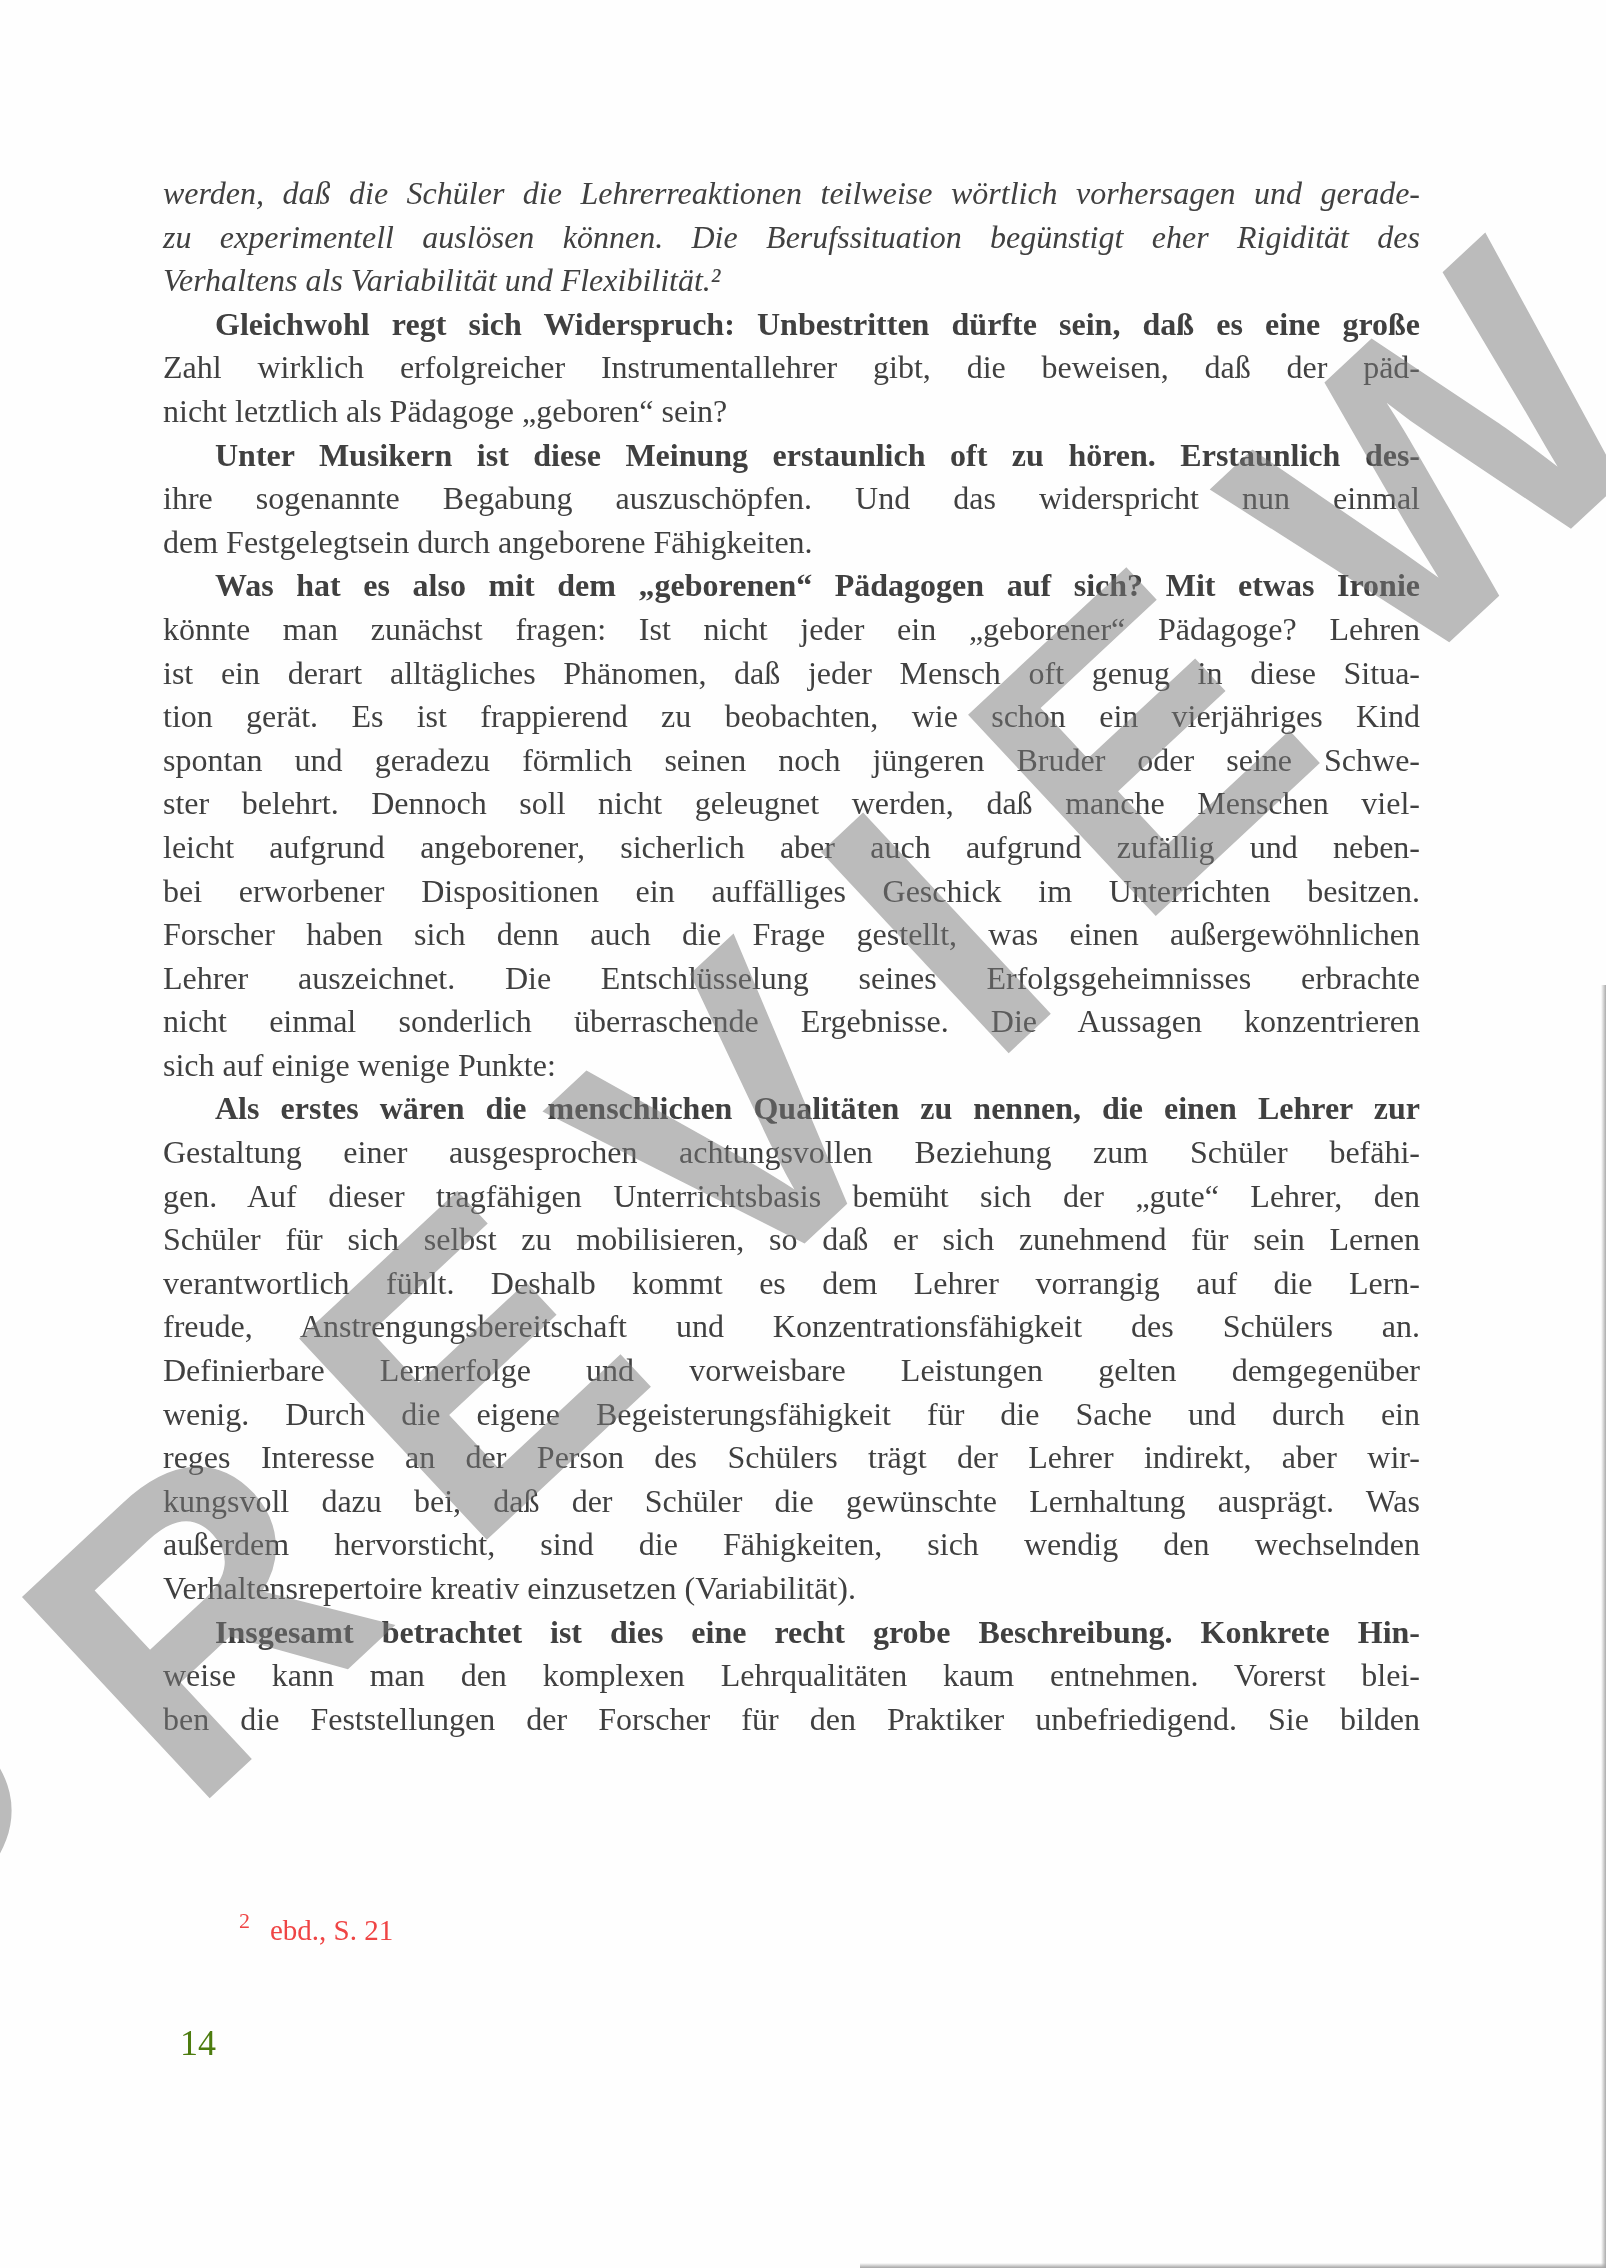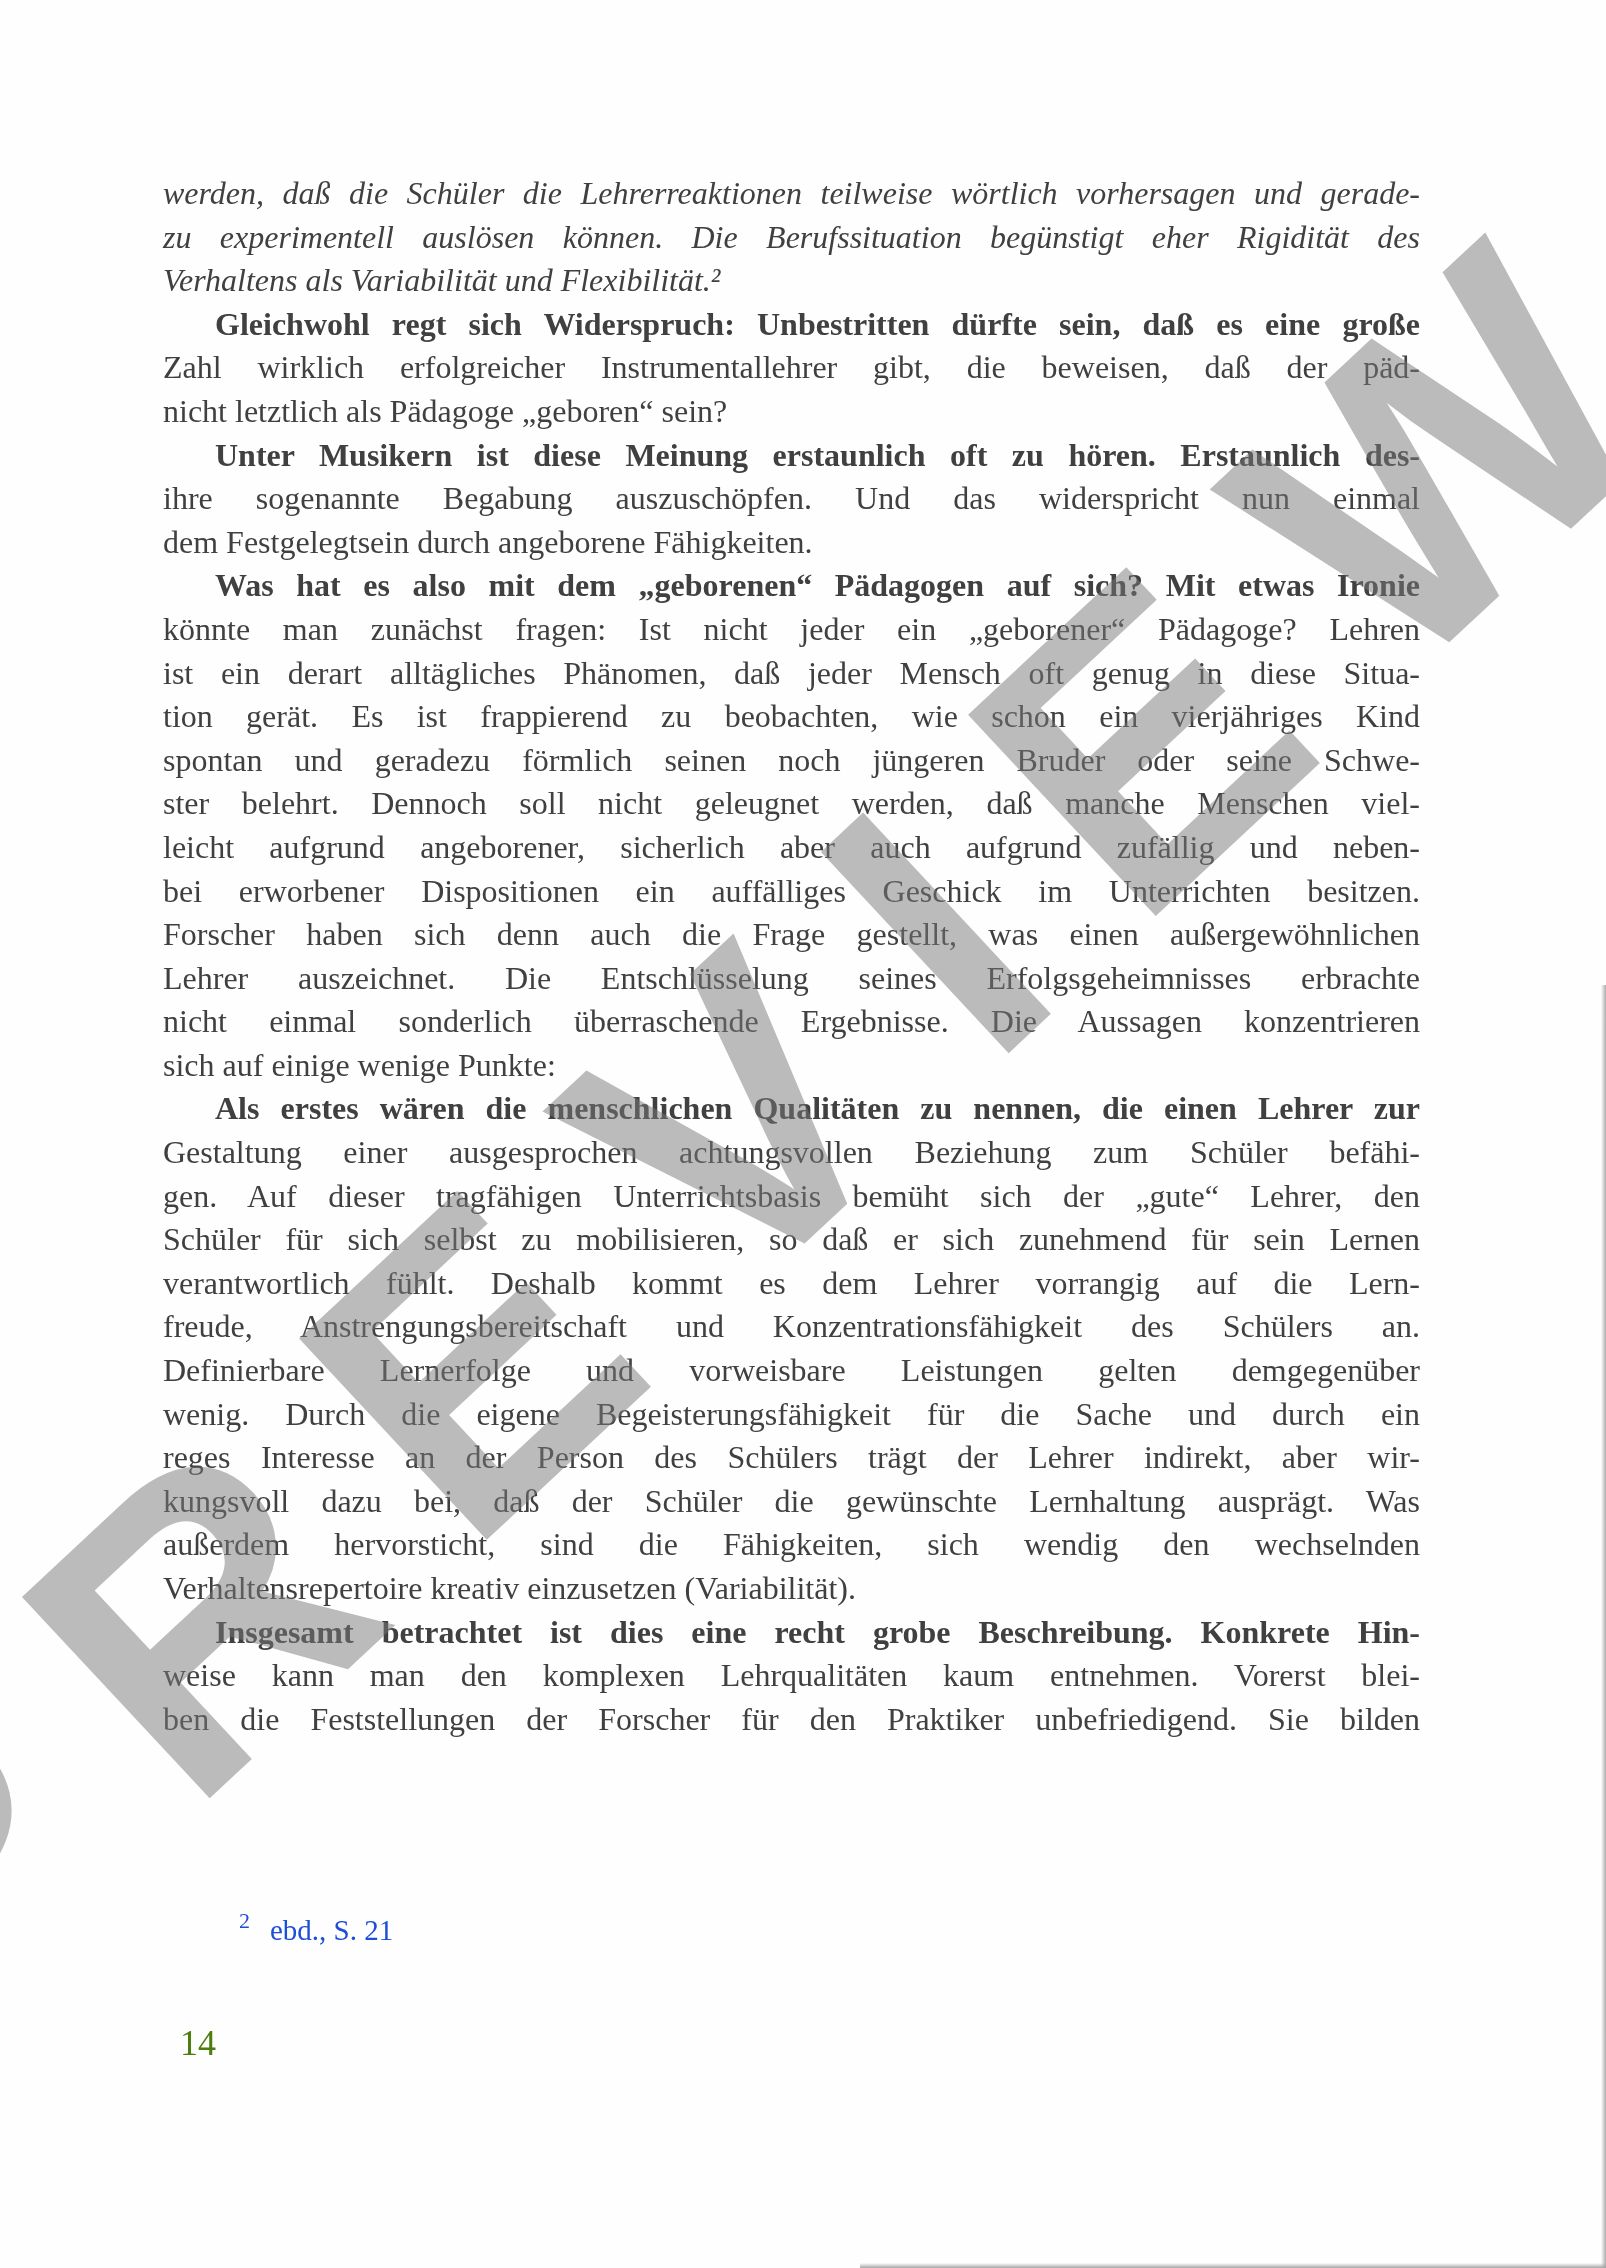--- a/index.html
+++ b/index.html
@@ -41,21 +41,21 @@
     color: rgba(119,119,119,0.5);
     white-space: nowrap;
     pointer-events: none;
     z-index: 5;
   }
   .footnote {
     position: absolute;
     left: 239px;
     top: 1908px;
     font-size: 29px;
-    color: #1d4ed8;
+    color: #ef4444;
     z-index: 1;
   }
   .fn-marker {
     font-size: 22px;
     vertical-align: 12px;
     margin-right: 20px;
   }
   .pagenum {
     position: absolute;
     left: 180px;

